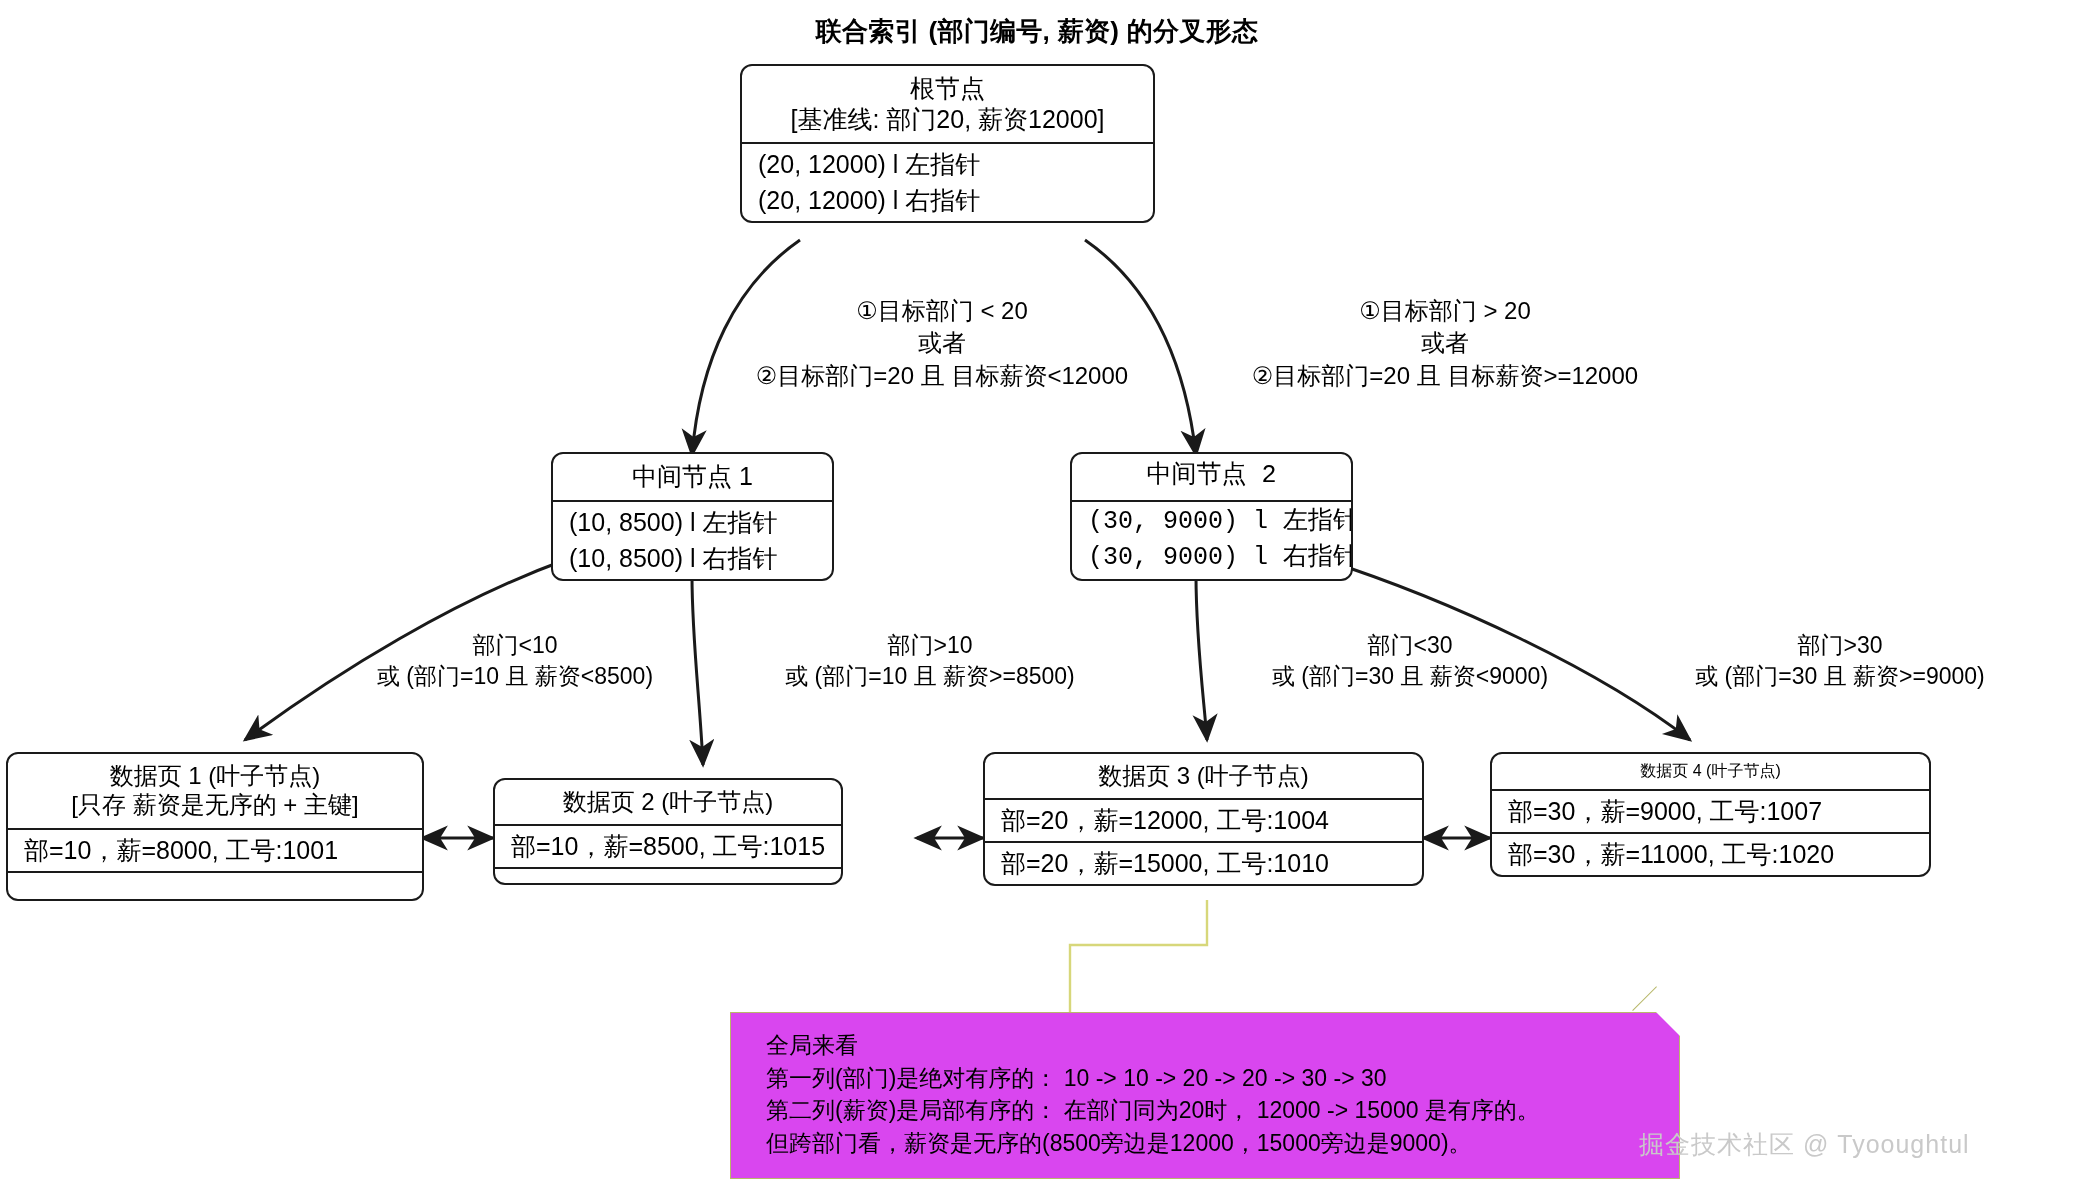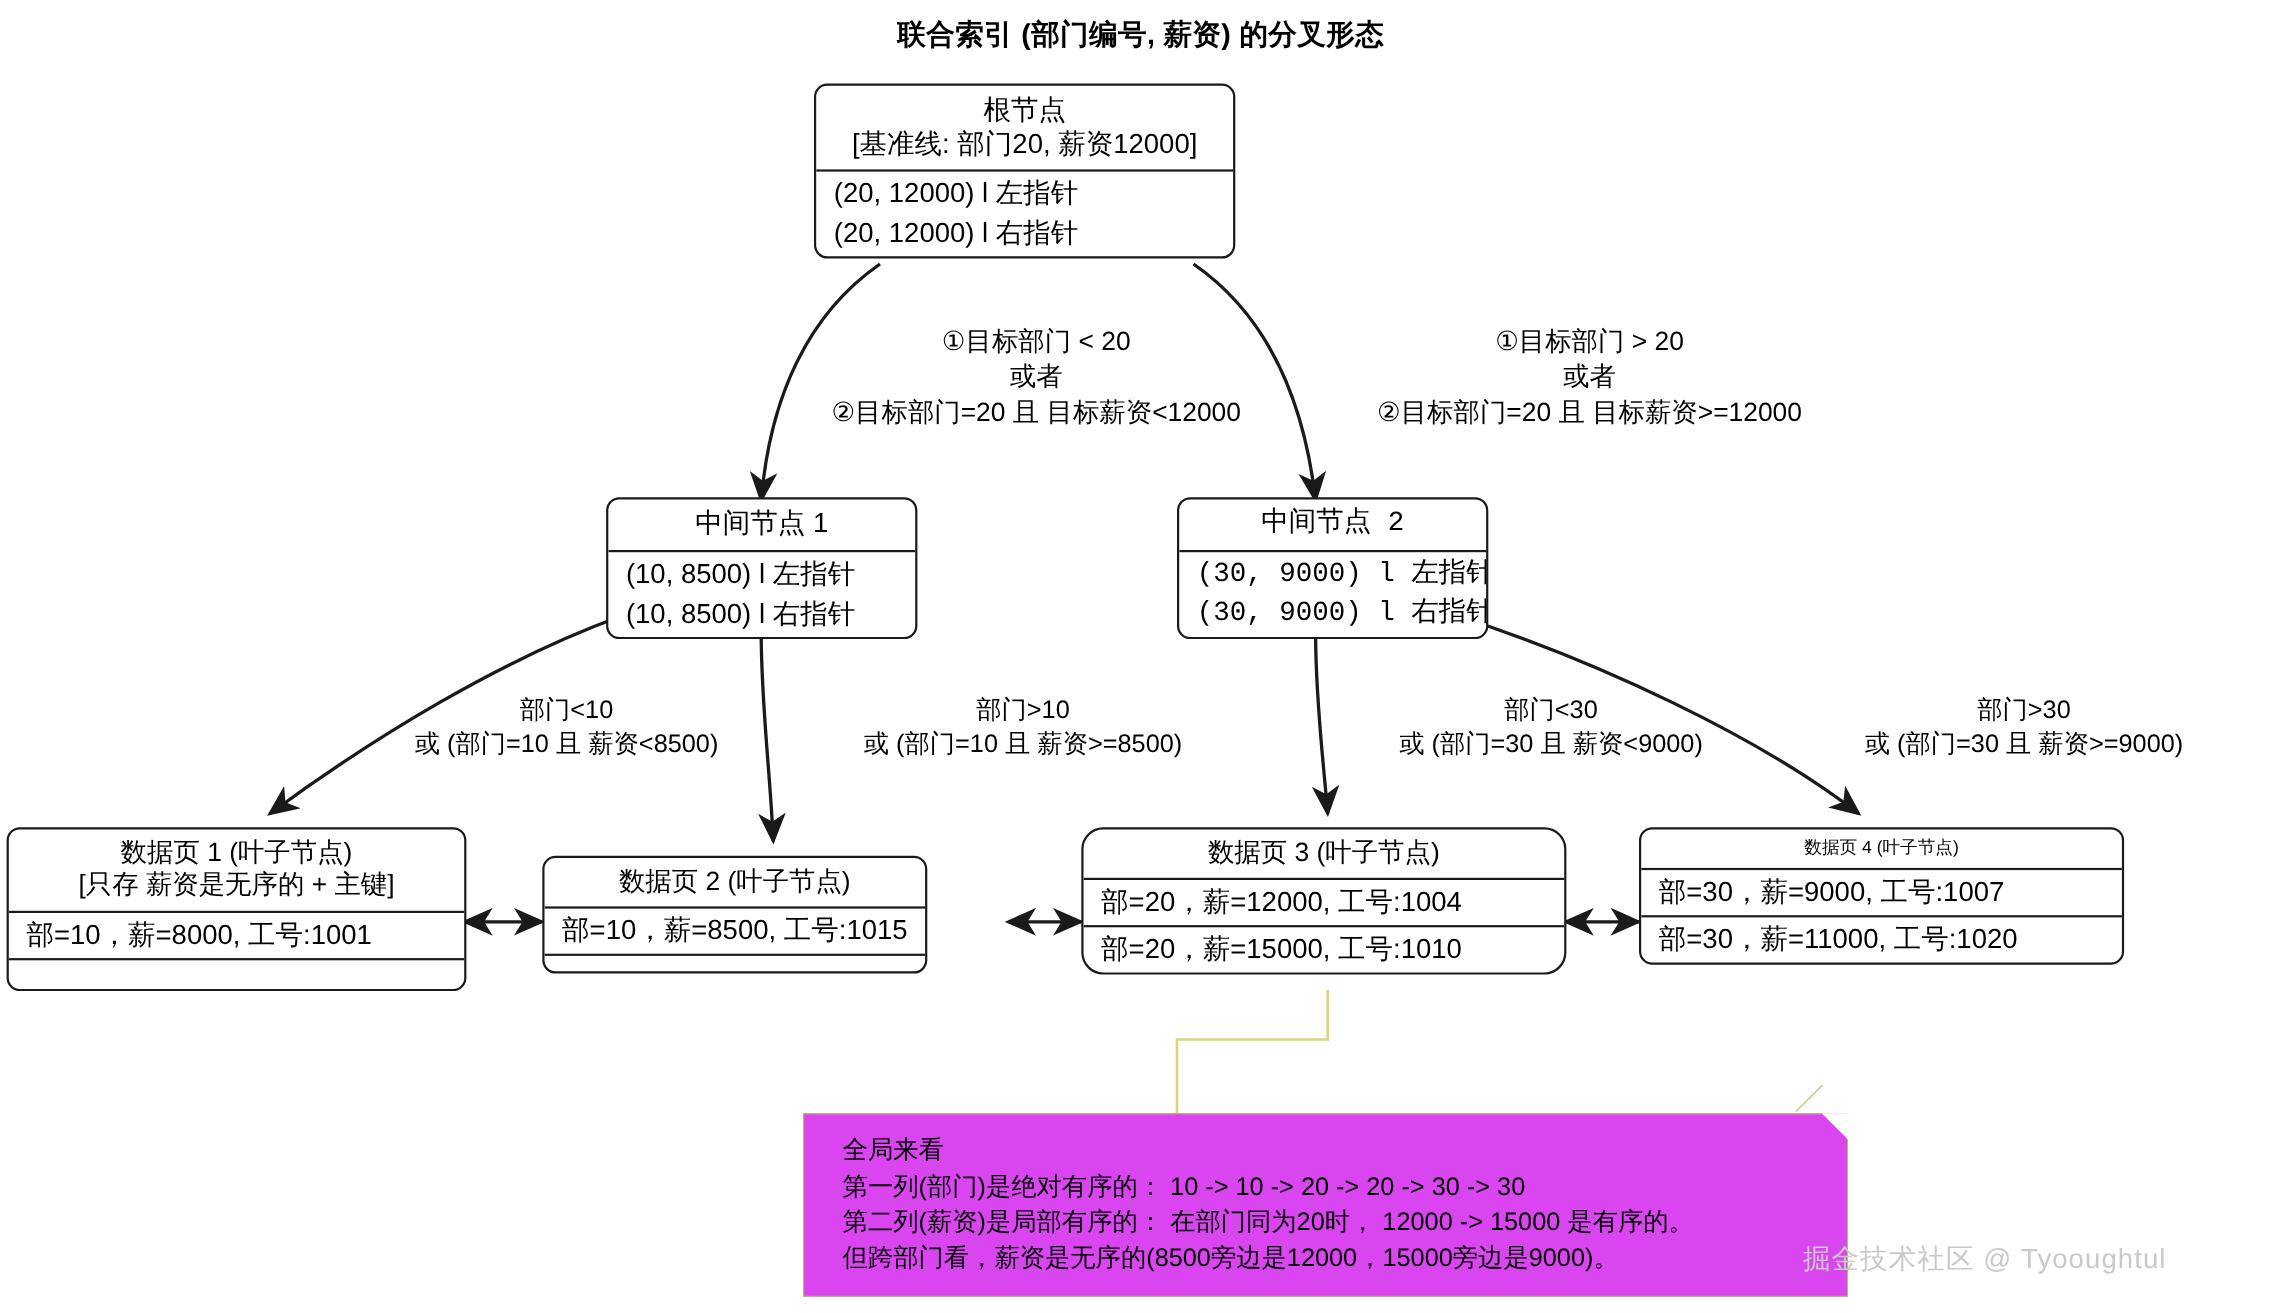--- a/index.html
+++ b/index.html
@@ -161,21 +161,21 @@
 
     <line x1="423" y1="838" x2="493" y2="838" stroke="#1a1a1a" stroke-width="3" marker-end="url(#ah)" marker-start="url(#ah-start)"></line>
     <line x1="917" y1="838" x2="983" y2="838" stroke="#1a1a1a" stroke-width="3" marker-end="url(#ah)" marker-start="url(#ah-start)"></line>
     <line x1="1424" y1="838" x2="1490" y2="838" stroke="#1a1a1a" stroke-width="3" marker-end="url(#ah)" marker-start="url(#ah-start)"></line>
 
     <path d="M 1207 900 L 1207 945 L 1070 945 L 1070 1012" fill="none" stroke="#d7d77a" stroke-width="2.4"></path>
   </svg>
 
   <div class="diagram-title">联合索引 (部门编号, 薪资) 的分叉形态</div>
 
-  <div class="node" style="left:740px; top:76px; width:383px;">
+  <div class="node" style="left:740px; top:64px; width:415px;">
     <div class="node-head">
       <span>根节点</span>
       <span class="sub">[基准线: 部门20, 薪资12000]</span>
     </div>
     <div class="node-body">
       <div class="row">(20, 12000) l 左指针</div>
       <div class="row" style="border-top:none; padding-top:0;">(20, 12000) l 右指针</div>
     </div>
   </div>
 
@@ -249,21 +249,21 @@
       <span>数据页 2 (叶子节点)</span>
     </div>
     <div class="node-body">
       <div class="row">
         <span class="kv-strong">部=10，薪=8500</span><span class="kv-weak">, 工号:1015</span>
       </div>
       <div class="tail-rule" style="height:14px;"></div>
     </div>
   </div>
 
-  <div class="node" style="left:983px; top:752px; width:441px;border-radius:20px;">
+  <div class="node" style="left:983px; top:752px; width:441px;">
     <div class="node-head" style="font-size:24px;">
       <span>数据页 3 (叶子节点)</span>
     </div>
     <div class="node-body">
       <div class="row">
         <span class="kv-strong">部=20，薪=12000</span><span class="kv-weak">, 工号:1004</span>
       </div>
       <div class="row">
         <span class="kv-strong">部=20，薪=15000</span><span class="kv-weak">, 工号:1010</span>
       </div>

